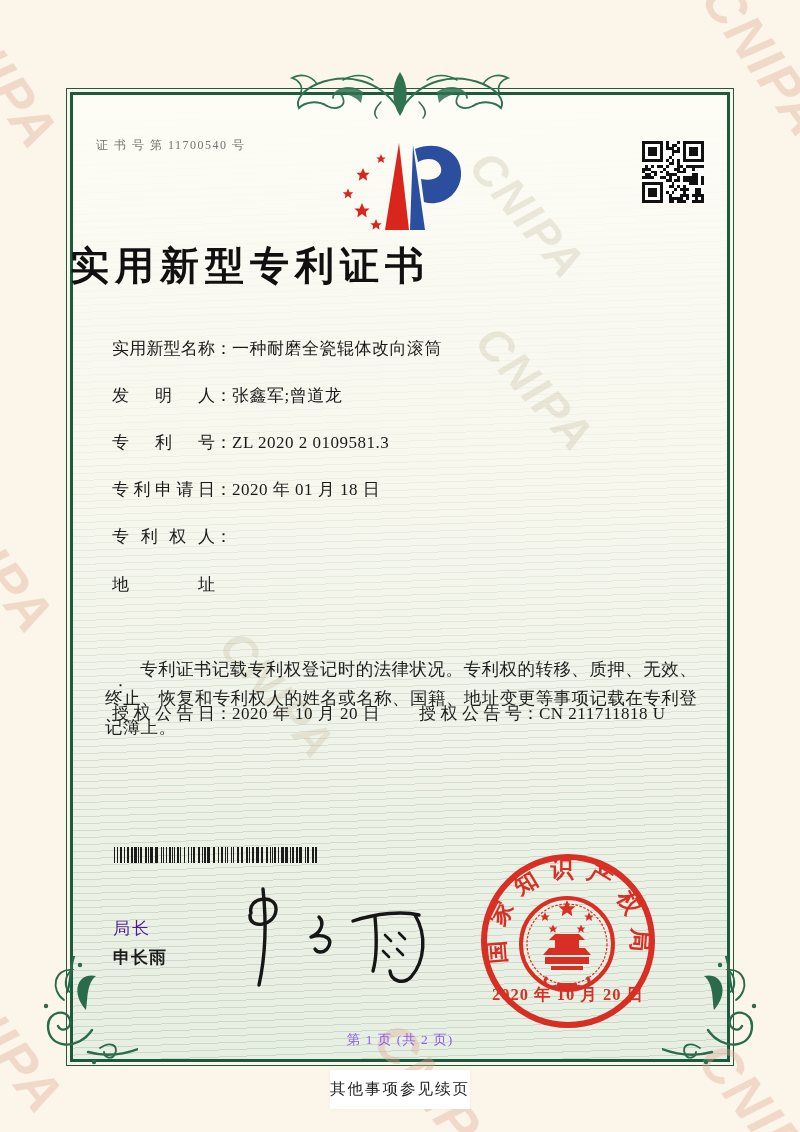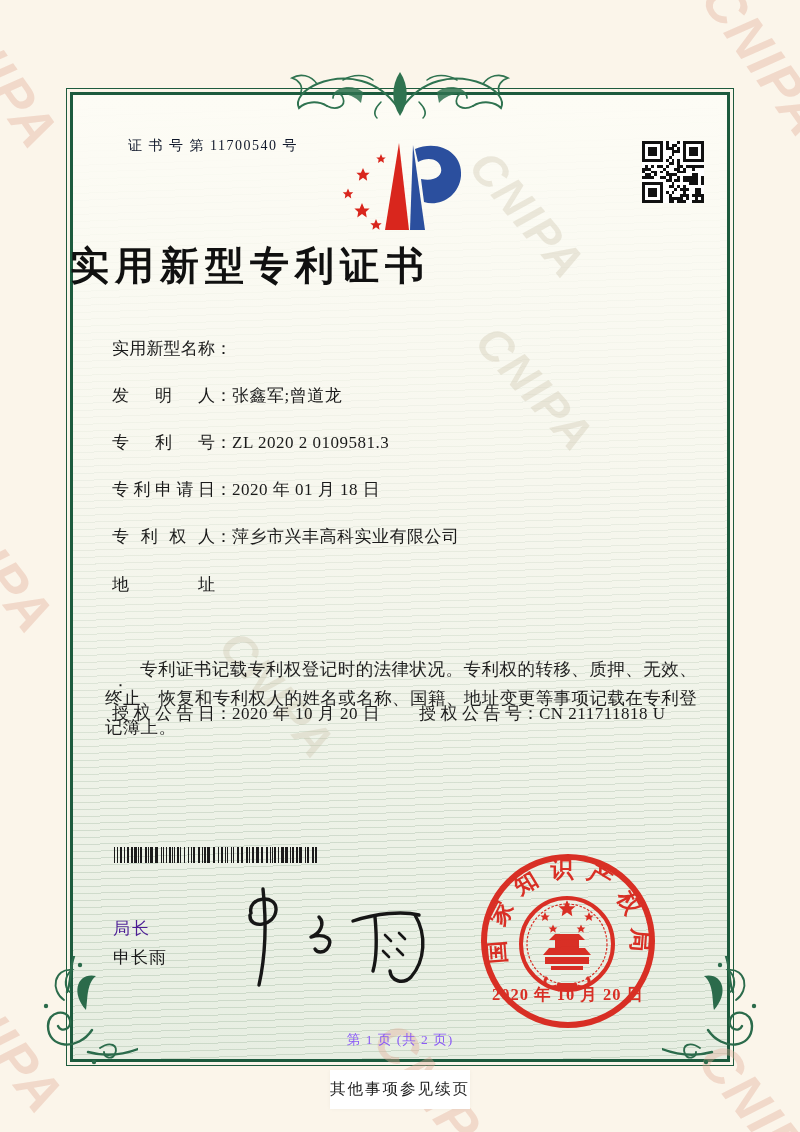--- a/index.html
+++ b/index.html
@@ -18,40 +18,40 @@
          background:linear-gradient(180deg,#fdfcf5 0%,#f7f7ee 40%,#ecf1e6 78%,#e7eee2 100%);}
   .frame::after{content:"";position:absolute;inset:0;
          background:repeating-linear-gradient(178deg,rgba(96,134,100,.20) 0 1px,rgba(0,0,0,0) 1px 7px);
          -webkit-mask-image:linear-gradient(180deg,rgba(0,0,0,0) 0%,rgba(0,0,0,.25) 35%,#000 78%);
          mask-image:linear-gradient(180deg,rgba(0,0,0,0) 0%,rgba(0,0,0,.25) 35%,#000 78%);}
 
   .orn{position:absolute;z-index:4;pointer-events:none;}
 
   
   .abs{position:absolute;z-index:3;}
-  .cert-no{left:128px;top:137px;font-size:14px;letter-spacing:1.5px;color:#0f172a;}
+  .cert-no{left:96px;top:137px;font-size:12px;letter-spacing:1.5px;color:#737373;}
   .title{left:70px;top:239px;width:660px;text-align:left;font-size:39px;font-weight:700;
          letter-spacing:6px;color:#101010;}
 
   .fields{left:112px;top:338px;width:580px;font-size:17px;color:#1a1a1a;}
   .frow{display:flex;align-items:baseline;height:22px;margin-bottom:25px;line-height:22px;}
   .frow.addr{height:auto;line-height:24px;margin-bottom:3px;flex-direction:column;}
   .flabel{display:inline-block;width:103px;text-align:justify;text-align-last:justify;flex:0 0 103px;}
   .fcolon{flex:0 0 17px;}
   .fvalue{letter-spacing:.5px;}
   .addr .fvalue{width:452px;}
   .grant{display:flex;align-items:flex-start;line-height:22px;}
   .grant .v1{width:187px;letter-spacing:.5px;}
 
   .body-text{left:105px;top:655px;width:592px;font-size:17.5px;line-height:29px;color:#1f1f1f;
              text-align:justify;letter-spacing:.3px;}
   .body-text p{margin:0;text-indent:2em;}
 
   .sig-title{left:113px;top:917px;font-size:17px;color:#4c1d95;letter-spacing:2px;}
-  .sig-name{left:113px;top:946px;font-size:17px;color:#1c1c1c;letter-spacing:1px;}
+  .sig-name{left:113px;top:946px;font-size:17px;color:#1c1c1c;letter-spacing:1px;font-weight:bold;}
 
   .page-indicator{left:70px;top:1031px;width:660px;text-align:center;font-size:13.5px;color:#8b5cf6;letter-spacing:1px;}
   .cont-box{left:50%;top:1070px;transform:translateX(-50%);background:#ffffff;padding:9px 0;
             font-size:15.5px;color:#1d1d1d;letter-spacing:2px;box-shadow:0 0 4px rgba(0,0,0,.04);}
 
   .seal{opacity:.94;}
 </style>
 </head>
 <body>
 
@@ -267,40 +267,40 @@
         <rect x="20" y="20" width="1" height="1"></rect>
       </g>
   </svg>
 
   <div class="abs title">实用新型专利证书</div>
 
   <div class="abs fields">
     <div class="frow">
       <span class="flabel">实用新型名称</span>
         <span class="fcolon">：</span>
+        <span class="fvalue">一种耐磨全瓷辊体改向滚筒</span>
     </div>
     <div class="frow">
       <span class="flabel">发明人</span>
         <span class="fcolon">：</span>
         <span class="fvalue">张鑫军;曾道龙</span>
     </div>
     <div class="frow">
       <span class="flabel">专利号</span>
         <span class="fcolon">：</span>
         <span class="fvalue">ZL 2020 2 0109581.3</span>
     </div>
     <div class="frow">
       <span class="flabel">专利申请日</span>
         <span class="fcolon">：</span>
         <span class="fvalue">2020 年 01 月 18 日</span>
     </div>
     <div class="frow">
       <span class="flabel">专利权人</span>
         <span class="fcolon">：</span>
-        <span class="fvalue">萍乡市兴丰高科实业有限公司</span>
     </div>
     <div class="frow addr">
       <span class="flabel">地址</span>
         <span class="fcolon">：</span>
     </div>
     <div class="grant">
       <span class="flabel">授权公告日</span>
         <span class="fcolon">：</span>
         <span class="fvalue v1">2020 年 10 月 20 日</span>
       <span class="flabel">授权公告号</span>

